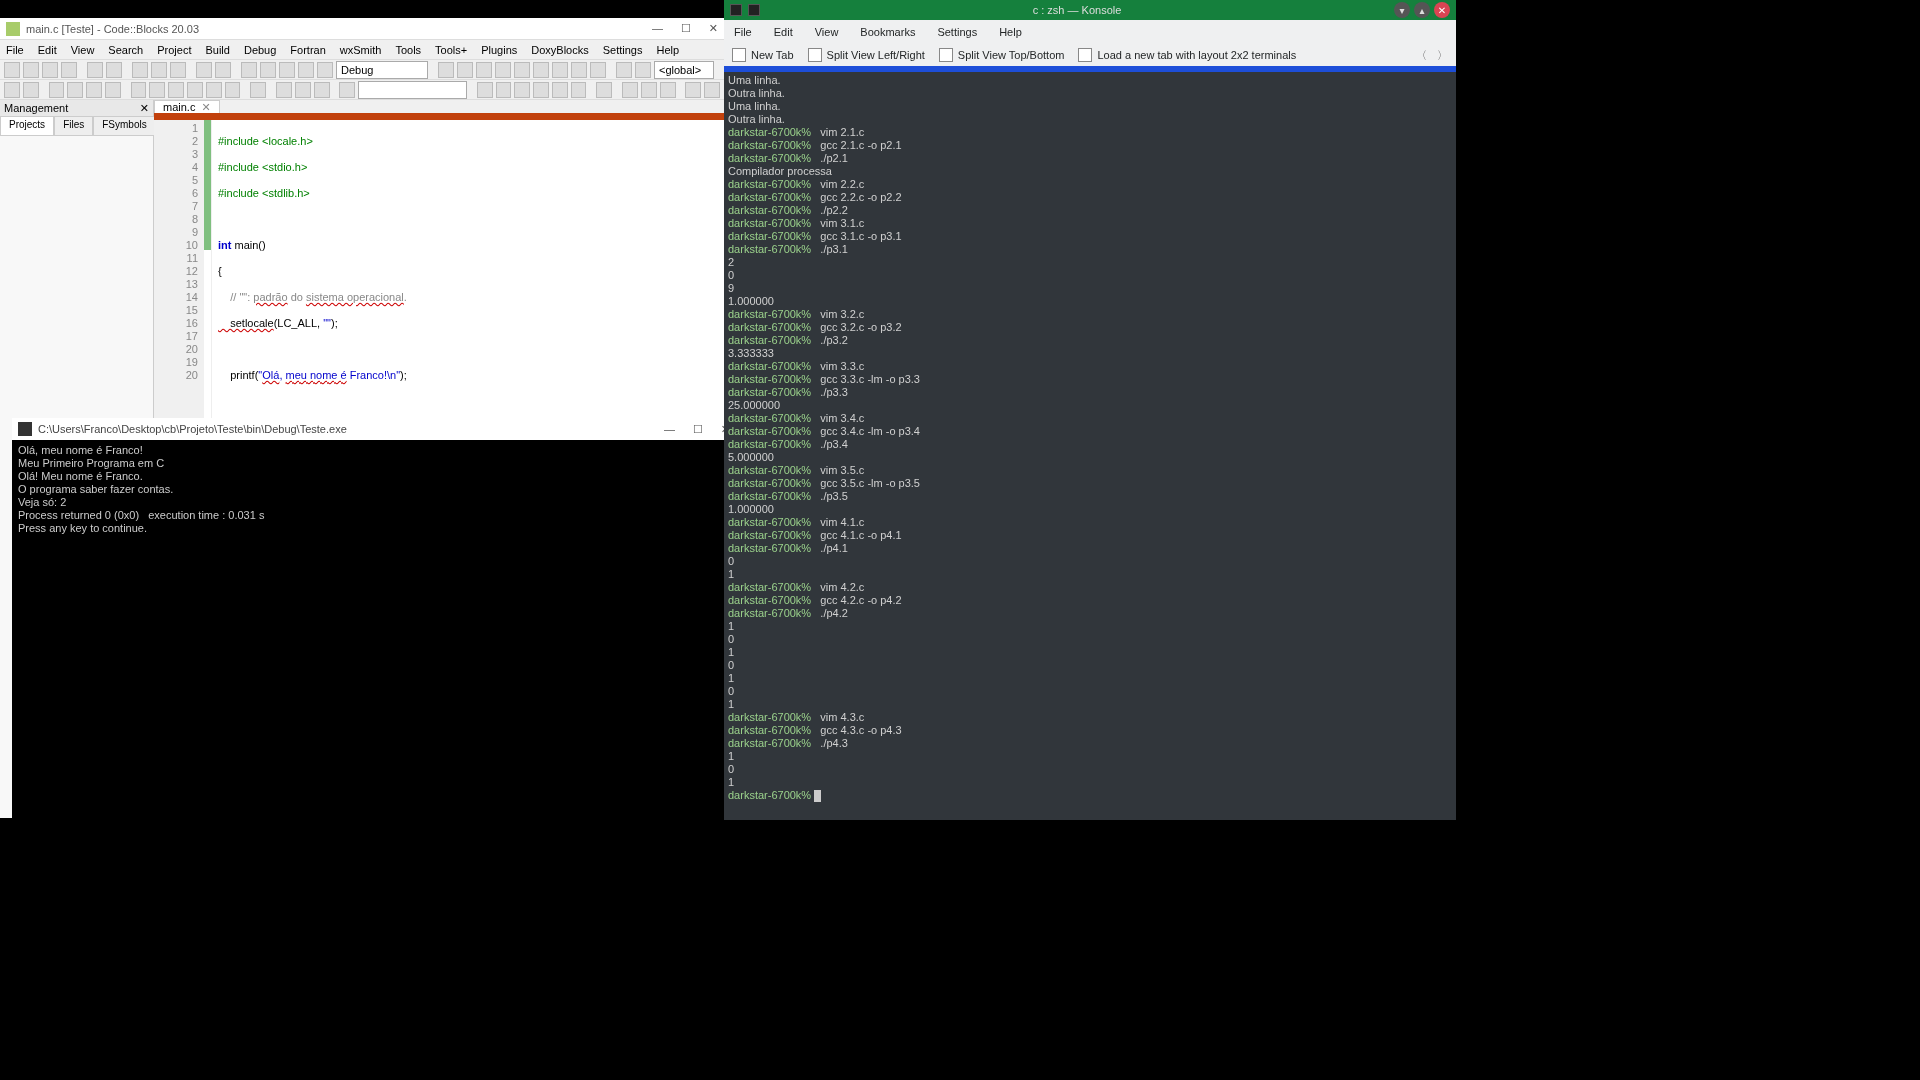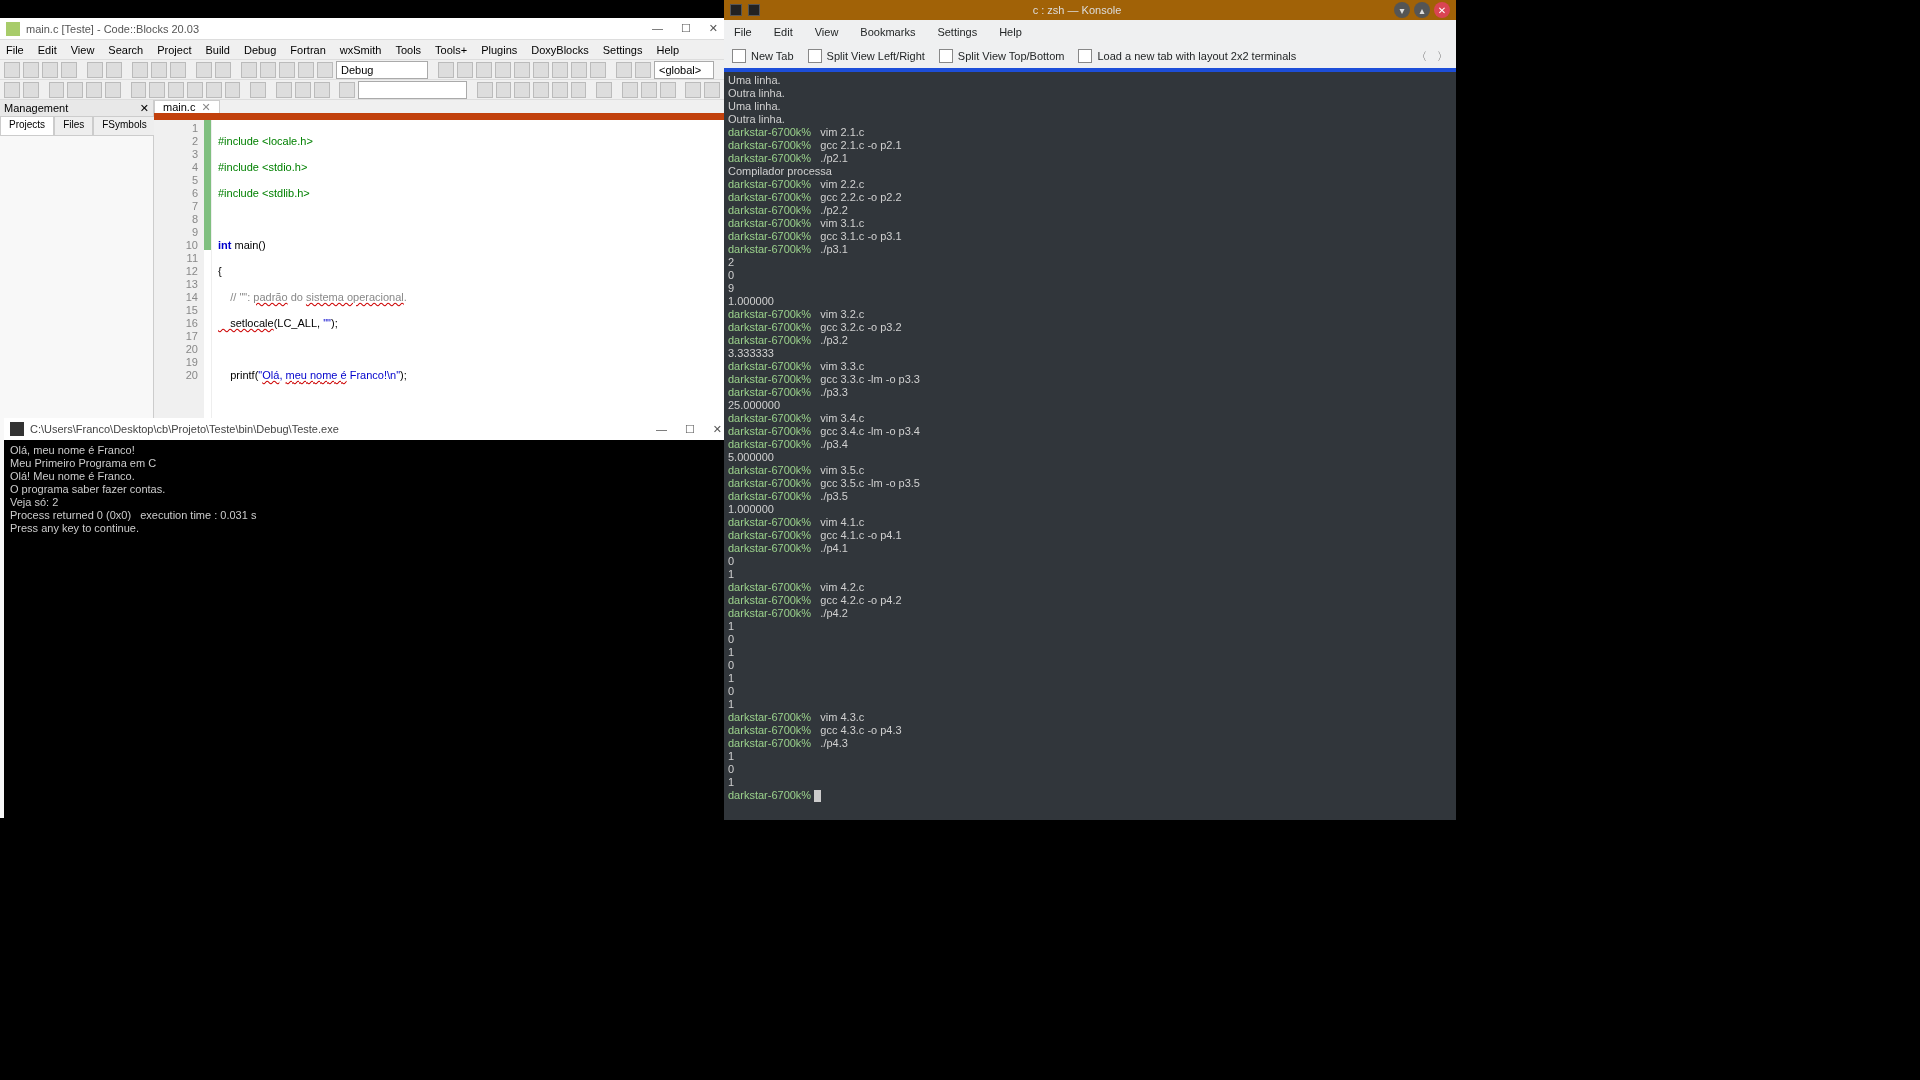--- a/index.html
+++ b/index.html
@@ -42,38 +42,38 @@
 .marker .g{height:13px}
 .marker .g.on{background:#7fbf7f}
 .code{flex:1;padding:2px 6px;line-height:13px;white-space:pre}
 .code .line{height:13px}
 .kw{color:#0000cc;font-weight:bold}
 .pp{color:#008000}
 .str{color:#0000cc}
 .cmt{color:#888}
 .num{color:#c00080}
 .wavy{text-decoration:underline wavy #c00}
-.console-win{position:absolute;left:4px;top:418px;width:724px;height:400px;background:#000}
+.console-win{position:absolute;left:12px;top:418px;width:724px;height:400px;background:#000}
 .console-title{height:22px;background:#fff;display:flex;align-items:center;padding:0 6px;color:#444;font-size:11px}
 .console-title .cic{width:14px;height:14px;background:#333;margin-right:6px}
 .console-title .winbtns{margin-left:auto;display:flex;gap:18px;font-size:14px;color:#555}
 .console-body{padding:4px 6px;font-family:"Courier New",monospace;font-size:12px;color:#ccc;line-height:13px;white-space:pre}
 .konsole{position:absolute;left:724px;top:0;width:732px;height:820px;background:#31363b;display:flex;flex-direction:column}
-.k-title{height:20px;background:#a16207;display:flex;align-items:center;padding:8px 6px;color:#ddd;font-size:11px}
+.k-title{height:20px;background:#15803d;display:flex;align-items:center;padding:8px 6px;color:#ddd;font-size:11px}
 .k-title .kic{display:flex;gap:6px;align-items:center}
 .k-title .kic .sq{width:12px;height:12px;background:#222;border:1px solid #555}
 .k-title .ttl{flex:1;text-align:center}
 .k-title .wbtns{display:flex;gap:4px}
 .k-title .wb{width:16px;height:16px;border-radius:8px;display:flex;align-items:center;justify-content:center;font-size:10px;cursor:pointer}
 .k-title .wb.min{background:#555}
 .k-title .wb.max{background:#555}
 .k-title .wb.cls{background:#da4453;color:#fff}
 .k-menu{height:24px;background:#eff0f1;display:flex;align-items:center;padding:0 10px;gap:22px;color:#232627;font-size:12px}
 .k-menu span{cursor:pointer}
-.k-tools{height:28px;background:#eff0f1;display:flex;align-items:center;padding:0 8px;gap:14px;border-bottom:4px solid #1d4ed8;color:#232627;font-size:12px}
+.k-tools{height:28px;background:#eff0f1;display:flex;align-items:center;padding:0 8px;gap:14px;border-bottom:6px solid #1d4ed8;color:#232627;font-size:12px}
 .k-tool{display:flex;align-items:center;gap:5px;cursor:pointer}
 .k-tool .ki{width:14px;height:14px;border:1px solid #888;background:#fff}
 .k-tools .navr{margin-left:auto;display:flex;gap:10px;font-size:14px;color:#666}
 .k-body{flex:1;background:#31363b;padding:2px 4px;font-family:"DejaVu Sans Mono","Courier New",monospace;font-size:12px;color:#d0d0d0;line-height:13px;white-space:pre;overflow:hidden}
 .k-body .prompt{color:#9ad18b}
 .cursor{display:inline-block;width:7px;height:12px;background:#ccc;vertical-align:middle}
 </style>
 </head>
 <body>
 

